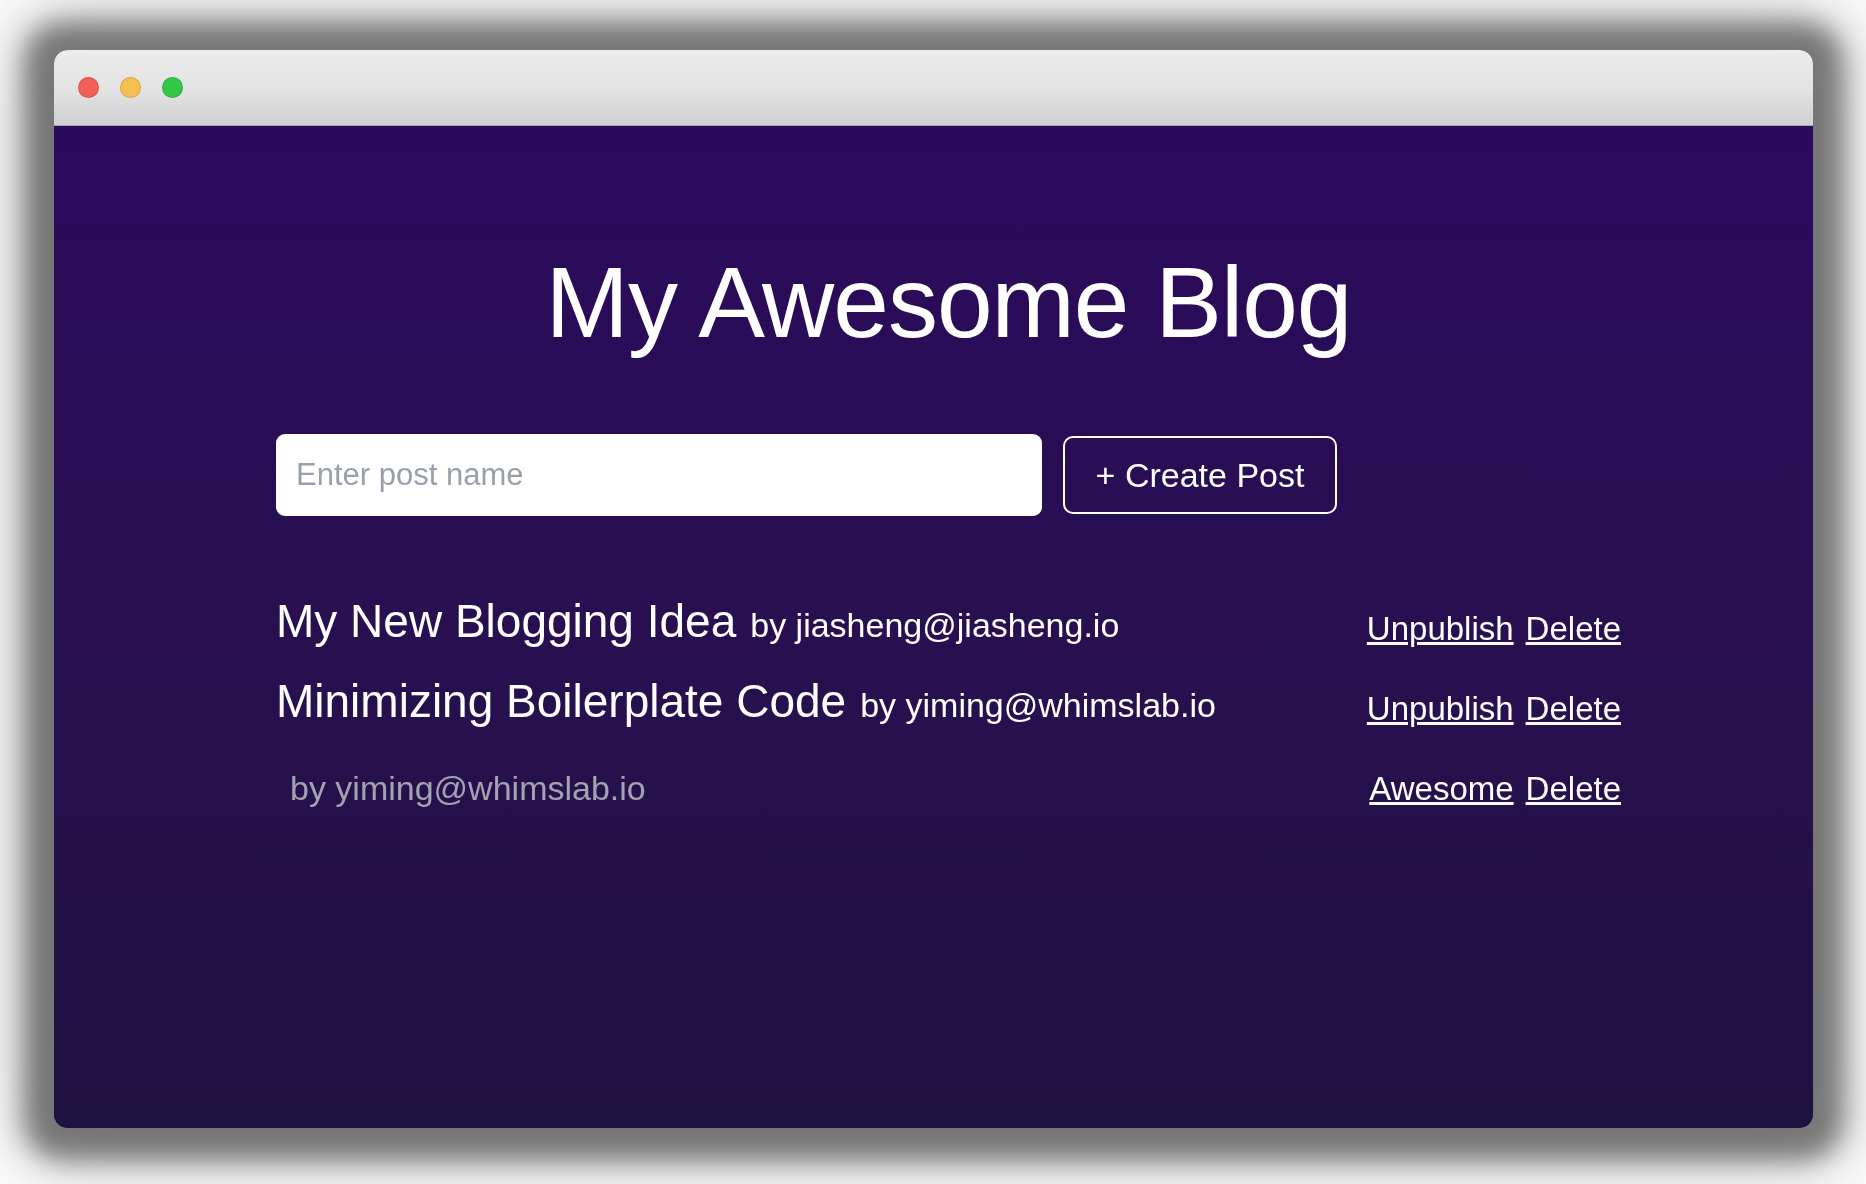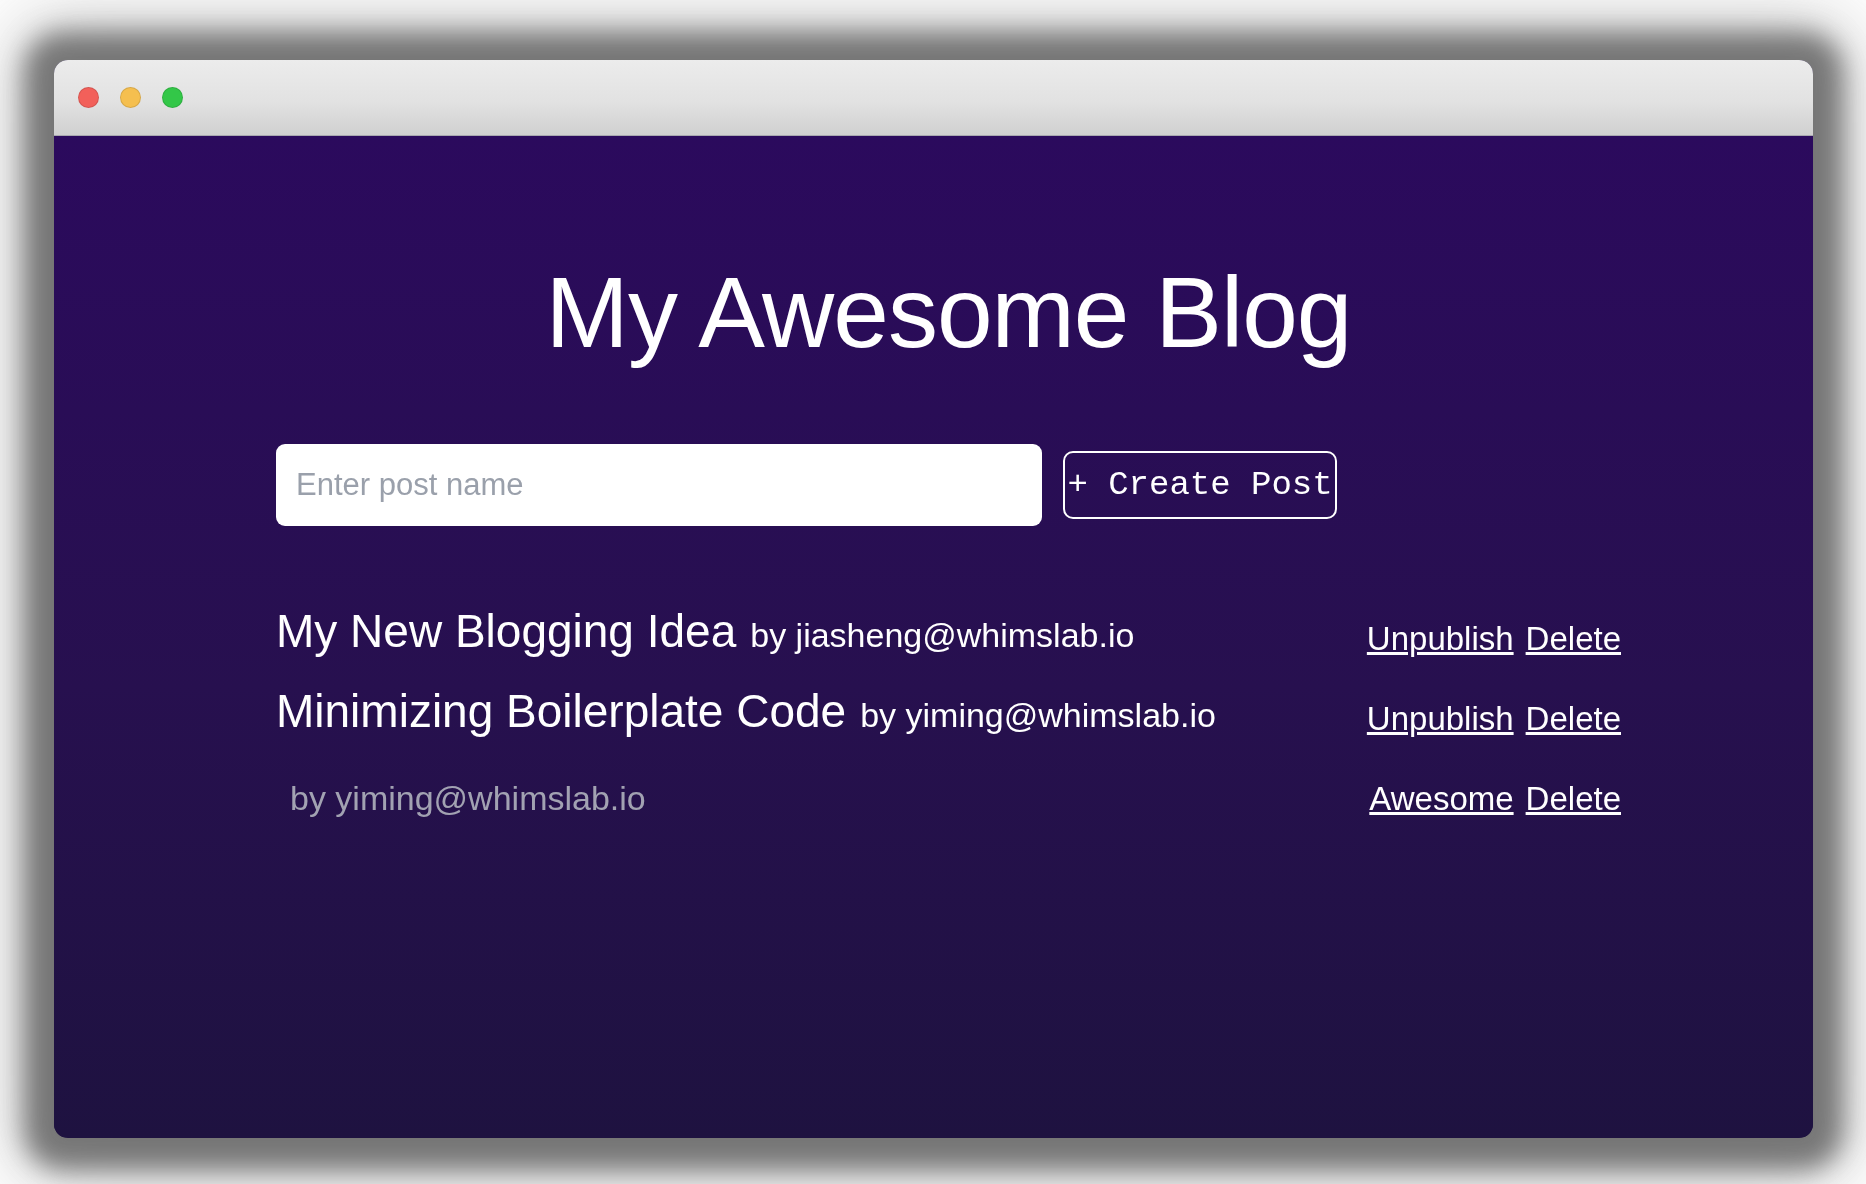--- a/index.html
+++ b/index.html
@@ -2,21 +2,21 @@
 <html><head>
 <meta charset="utf-8">
 <style>
   * { margin: 0; padding: 0; box-sizing: border-box; }
   html, body { width: 1866px; height: 1184px; background: #ffffff; overflow: hidden; }
   body { font-family: "Liberation Sans", "DejaVu Sans", sans-serif; position: relative; }
 
   
   .window {
     position: absolute;
-    left: 54px; top: 60px;
+    left: 54px; top: 50px;
     width: 1759px; height: 1078px;
     border-radius: 14px;
     box-shadow: 0 2px 26px 30px rgba(92,92,92,0.78),
                 0 0 80px 42px rgba(120,120,120,0.38);
     overflow: hidden;
     background: #1e1240;
   }
   .titlebar {
     height: 76px;
     background: linear-gradient(180deg, #ececec 0%, #e2e2e2 55%, #d0d0d0 100%);
@@ -79,26 +79,26 @@
     border-radius: 9px;
     background: #ffffff;
     font-family: "Liberation Sans", "DejaVu Sans", sans-serif;
     font-size: 31px;
     color: #737373;
     padding: 16px 20px;
     outline: none;
   }
   .post-name-input::placeholder { color: #9aa0ab; }
   .create-post-button {
-    width: 274px; height: 68px;
+    width: 274px; height: 78px;
     background: transparent;
     border: 2px solid #ffffff;
     border-radius: 10px;
     color: #ffffff;
-    font-family: Liberation Mono, monospace;
+    font-family: Liberation Sans, sans-serif;
     font-size: 34px;
     cursor: pointer;
   }
 
   .posts { margin-top: 52px; }
   .post-row {
     height: 80px;
     display: flex;
     align-items: flex-end;
     justify-content: space-between;
@@ -148,21 +148,21 @@
 
       <div class="create-row">
         <input class="post-name-input" type="text" placeholder="Enter post name" style="">
         <button class="create-post-button">+ Create Post</button>
       </div>
 
       <div class="posts">
   <div class="post-row">
     <div class="post-main">
       <span class="post-title">My New Blogging Idea</span>
-      <span class="post-byline">by jiasheng@whimslab.io</span>
+      <span class="post-byline">by jiasheng@jiasheng.io</span>
     </div>
     <div class="post-actions">
               <a class="post-action-link">Unpublish</a>
               <a class="post-action-link">Delete</a>
             </div>
   </div>
 
   <div class="post-row">
     <div class="post-main">
       <span class="post-title">Minimizing Boilerplate Code</span>

